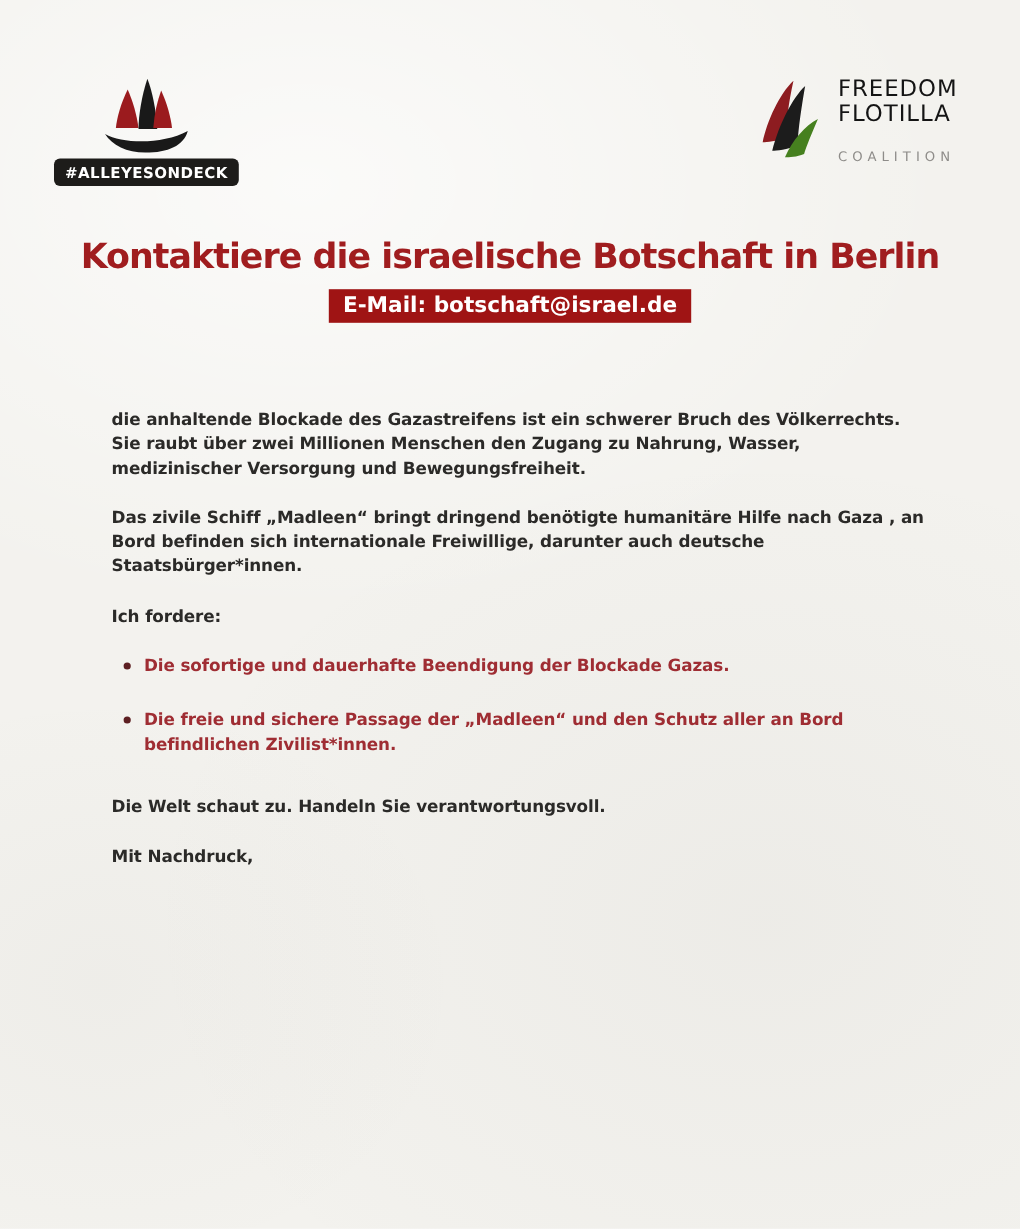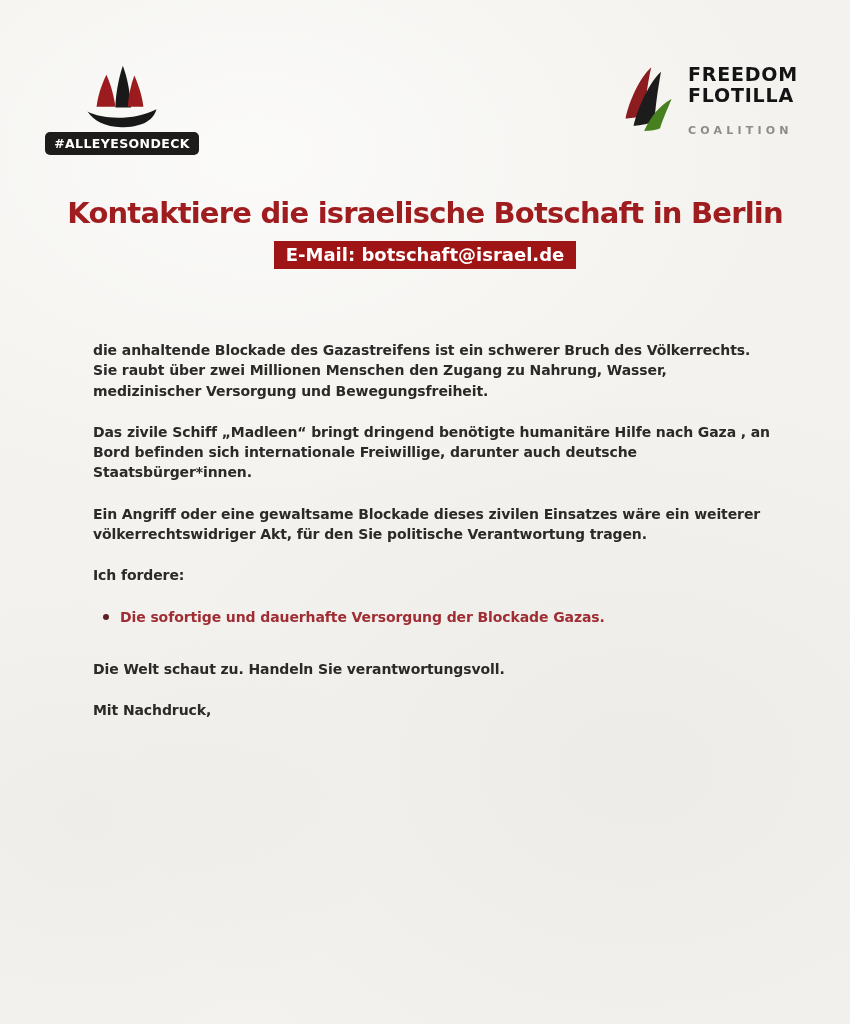--- a/index.html
+++ b/index.html
@@ -45,29 +45,29 @@
   .logo-right {
     position: absolute;
     right: 52px; top: 62px;
     display: flex;
     align-items: center;
   }
   .ffc-sails-svg { width: 62px; height: 76px; display: block; margin-right: 4px; }
   .ffc-text { display: flex; flex-direction: column; line-height: 1; }
   .ffc-line1, .ffc-line2 {
     font-size: 19px;
-    font-weight: bold;
+    font-weight: normal;
     letter-spacing: 0.8px;
     color: #141414;
   }
   .ffc-line2 { margin-top: 2px; }
   .ffc-line3 {
     margin-top: 20px;
     font-size: 11px;
-    font-weight: bold;
+    font-weight: normal;
     letter-spacing: 4.2px;
     color: #8e8c89;
   }
 
   
   .headline {
     position: absolute;
     top: 196px;
     left: 0; right: 0;
     text-align: center;
@@ -171,27 +171,30 @@
 
   <h1 class="headline">Kontaktiere die israelische Botschaft in Berlin</h1>
 
   <div class="contact-stack">
     <div class="contact-box email">E-Mail: botschaft@israel.de</div>
   </div>
 
   <div class="letter">
     <p>die anhaltende Blockade des Gazastreifens ist ein schwerer Bruch des Völkerrechts. Sie raubt über zwei Millionen Menschen den Zugang zu Nahrung, Wasser, medizinischer Versorgung und Bewegungsfreiheit.</p>
     <p>Das zivile Schiff „Madleen“ bringt dringend benötigte humanitäre Hilfe nach Gaza , an Bord befinden sich internationale Freiwillige, darunter auch deutsche Staatsbürger*innen.</p>
-    <p>Ein Angriff oder eine gewaltsame Blockade dieses zivilen Einsatzes wäre ein weiterer völkerrechtswidriger Akt, für den Sie politische Verantwortung tragen.</p>
     <p>Ich fordere:</p>
 
     <ul class="demands">
       <li>
         <span class="bullet-dot"></span>
-        <span>Die sofortige und dauerhafte Versorgung der Blockade Gazas.</span>
+        <span>Die sofortige und dauerhafte Beendigung der Blockade Gazas.</span>
+      </li>
+      <li>
+        <span class="bullet-dot"></span>
+        <span>Die freie und sichere Passage der „Madleen“ und den Schutz aller an Bord befindlichen Zivilist*innen.</span>
       </li>
     </ul>
 
     <p class="closing">Die Welt schaut zu. Handeln Sie verantwortungsvoll.</p>
     <p class="signoff">Mit Nachdruck,</p>
   </div>
 
 </div>
 
 </body></html>

